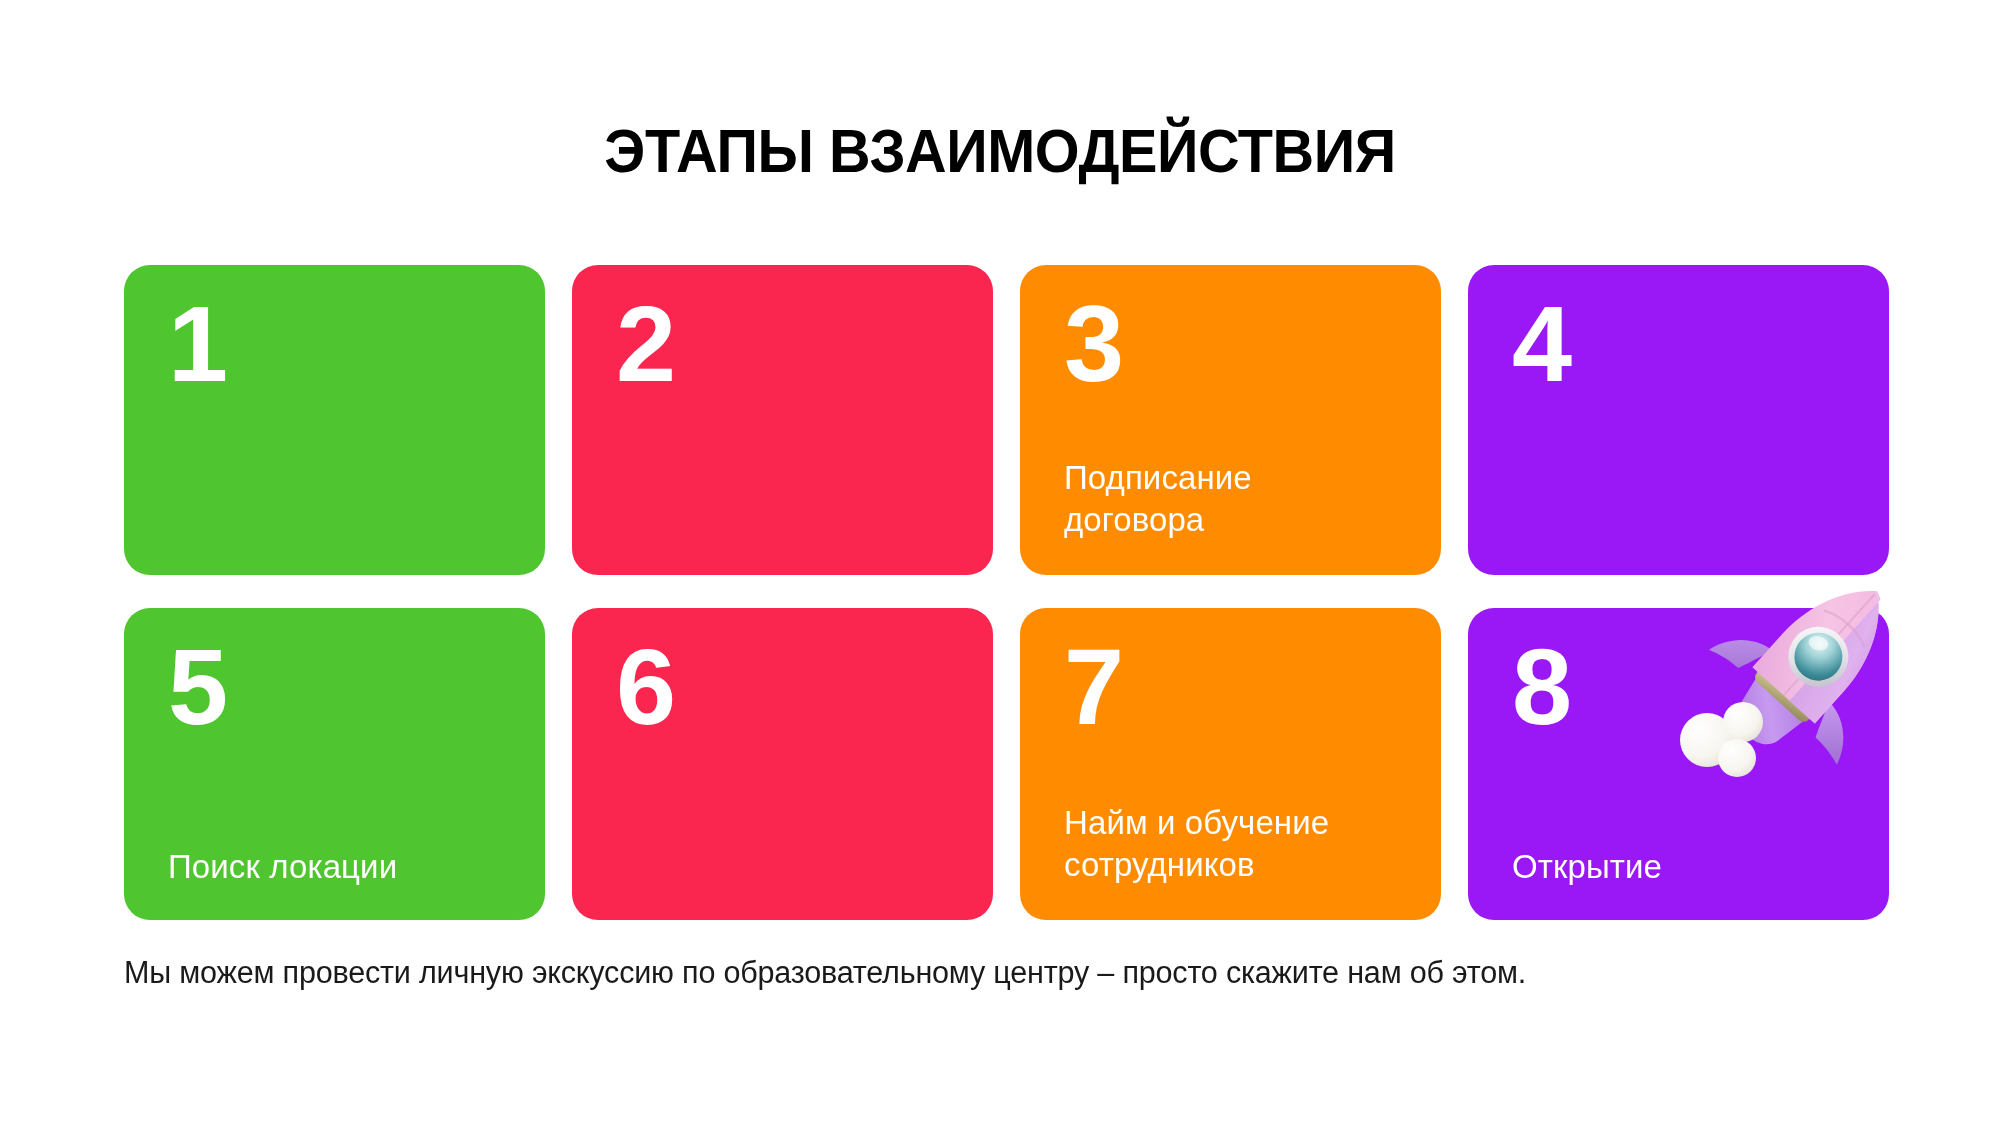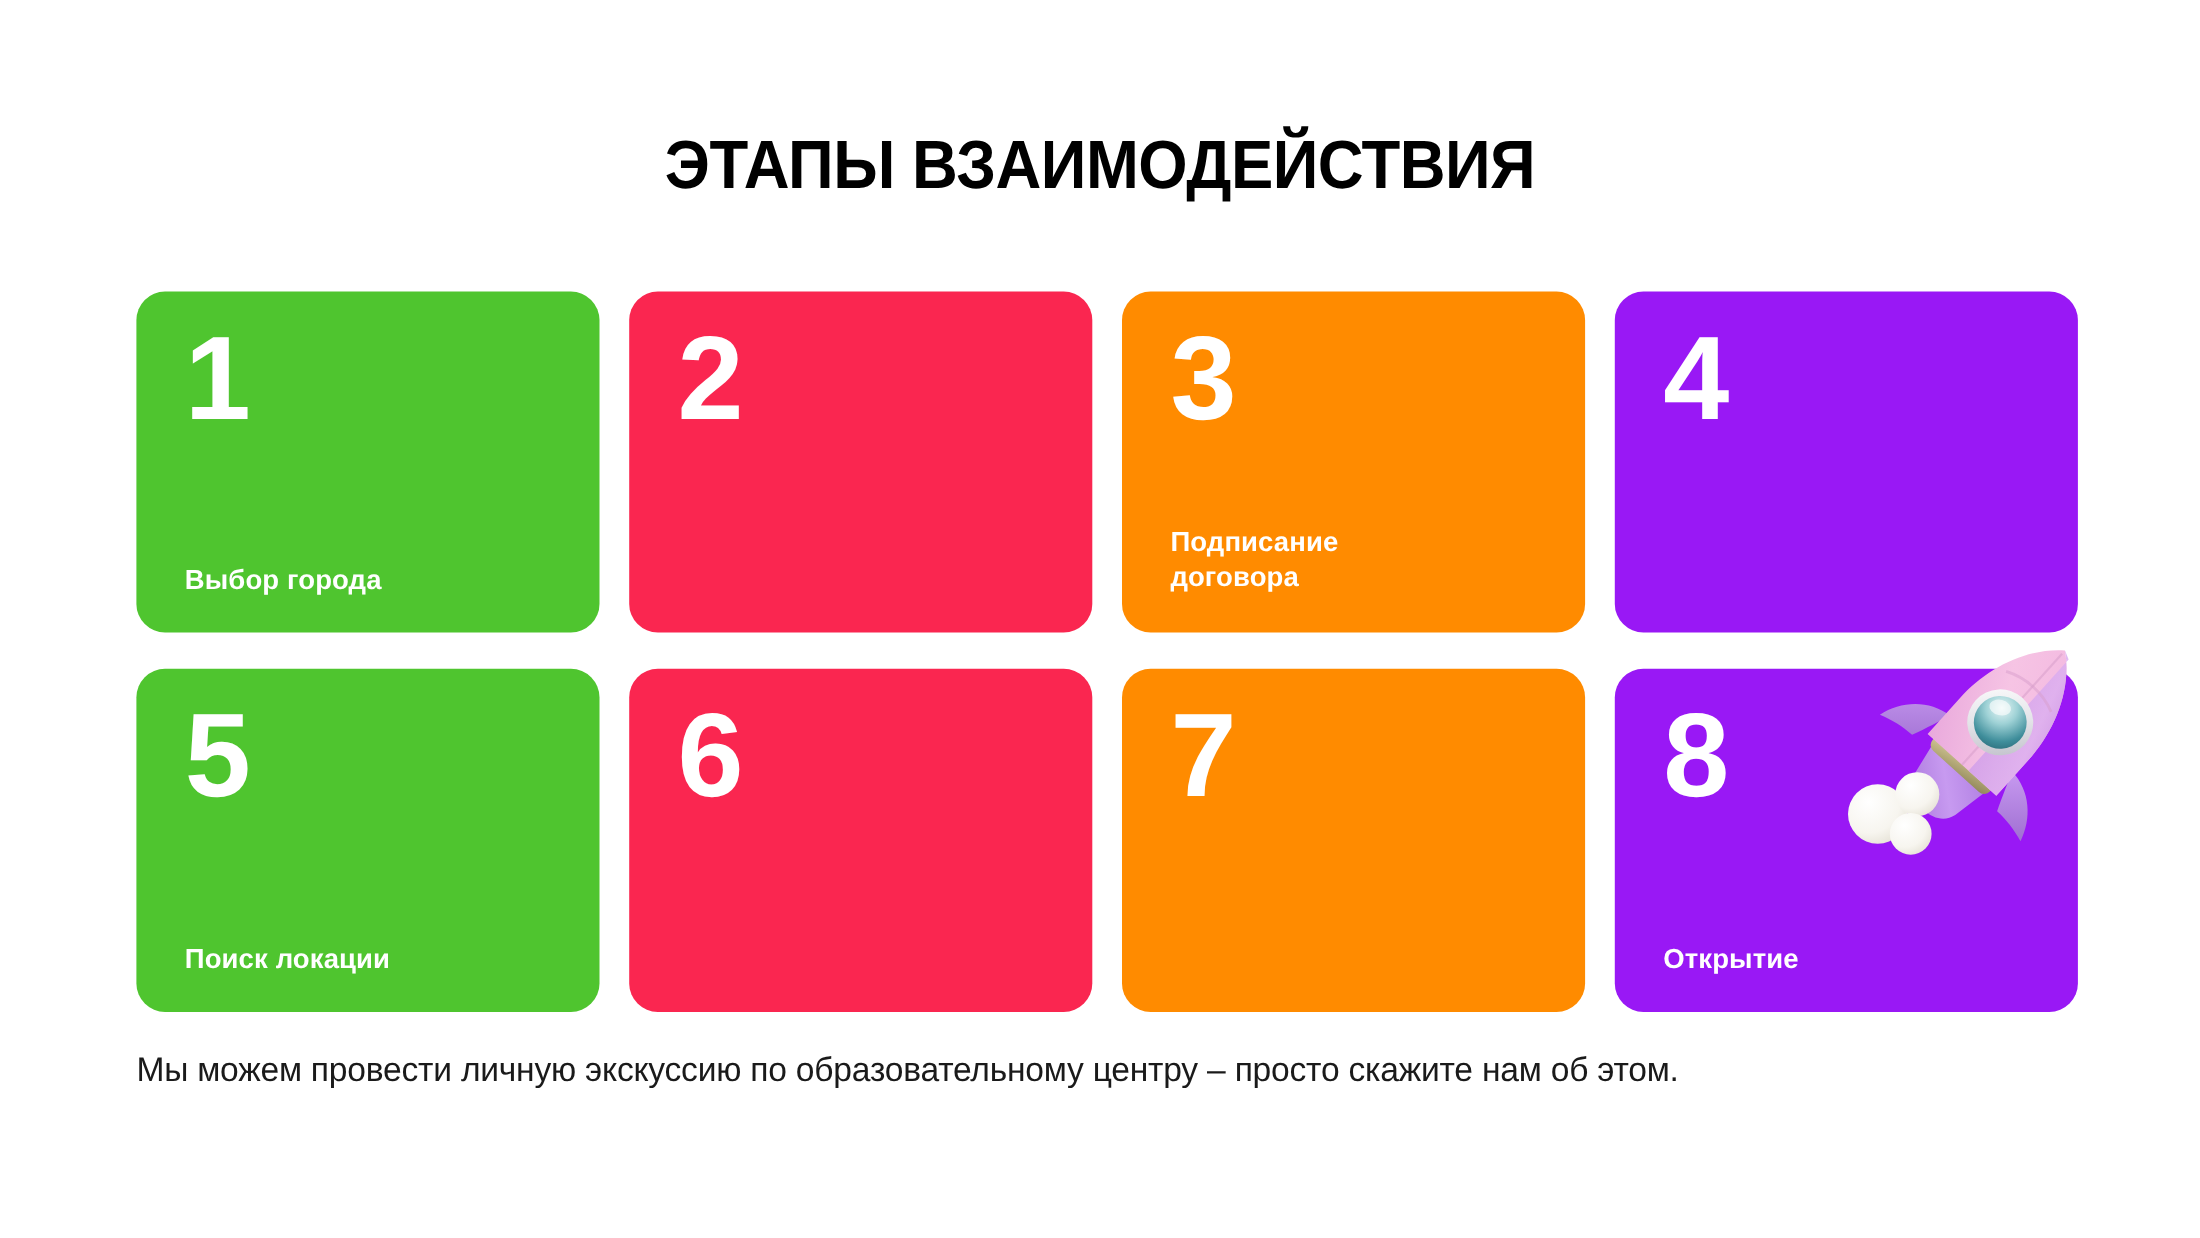--- a/index.html
+++ b/index.html
@@ -73,22 +73,22 @@
   .card-number {
     font-size: 108px;
     font-weight: 700;
     line-height: 0.95;
     letter-spacing: -2px;
     color: #ffffff;
     margin-top: 2px;
   }
 
   .card-label {
-    font-size: 25px;
-    font-weight: 700;
+    font-size: 33px;
+    font-weight: 400;
     line-height: 1.28;
     color: #ffffff;
     white-space: pre-line;
     letter-spacing: 0.1px;
     margin-bottom: 2px;
   }
 
   
   .card.two-line .card-label { margin-bottom: 4px; }
 
@@ -125,21 +125,20 @@
 
 <div class="page" style="background-color: rgb(255, 255, 255);">
 
   <h1 class="title" style="color: rgb(0, 0, 0);">ЭТАПЫ ВЗАИМОДЕЙСТВИЯ</h1>
 
   <div class="grid">
 
     <div class="card" style="background-color: rgb(79, 197, 47);">
       <div class="card-inner">
         <div class="card-number">1</div>
-        <div class="card-label">Выбор города</div>
       </div>
     </div>
 
     <div class="card" style="background-color: rgb(250, 38, 80);">
       <div class="card-inner">
         <div class="card-number">2</div>
       </div>
     </div>
 
     <div class="card two-line" style="background-color: rgb(255, 139, 0);">
@@ -165,20 +164,22 @@
 
     <div class="card two-line" style="background-color: rgb(250, 38, 80);">
       <div class="card-inner">
         <div class="card-number">6</div>
       </div>
     </div>
 
     <div class="card two-line" style="background-color: rgb(255, 139, 0);">
       <div class="card-inner">
         <div class="card-number">7</div>
+        <div class="card-label">Найм и обучение
+сотрудников</div>
       </div>
     </div>
 
     <div class="card" style="background-color: rgb(153, 24, 245);">
       <div class="card-inner">
         <div class="card-number">8</div>
         <div class="card-label">Открытие</div>
       </div>
 
       <div class="rocket-wrap">

